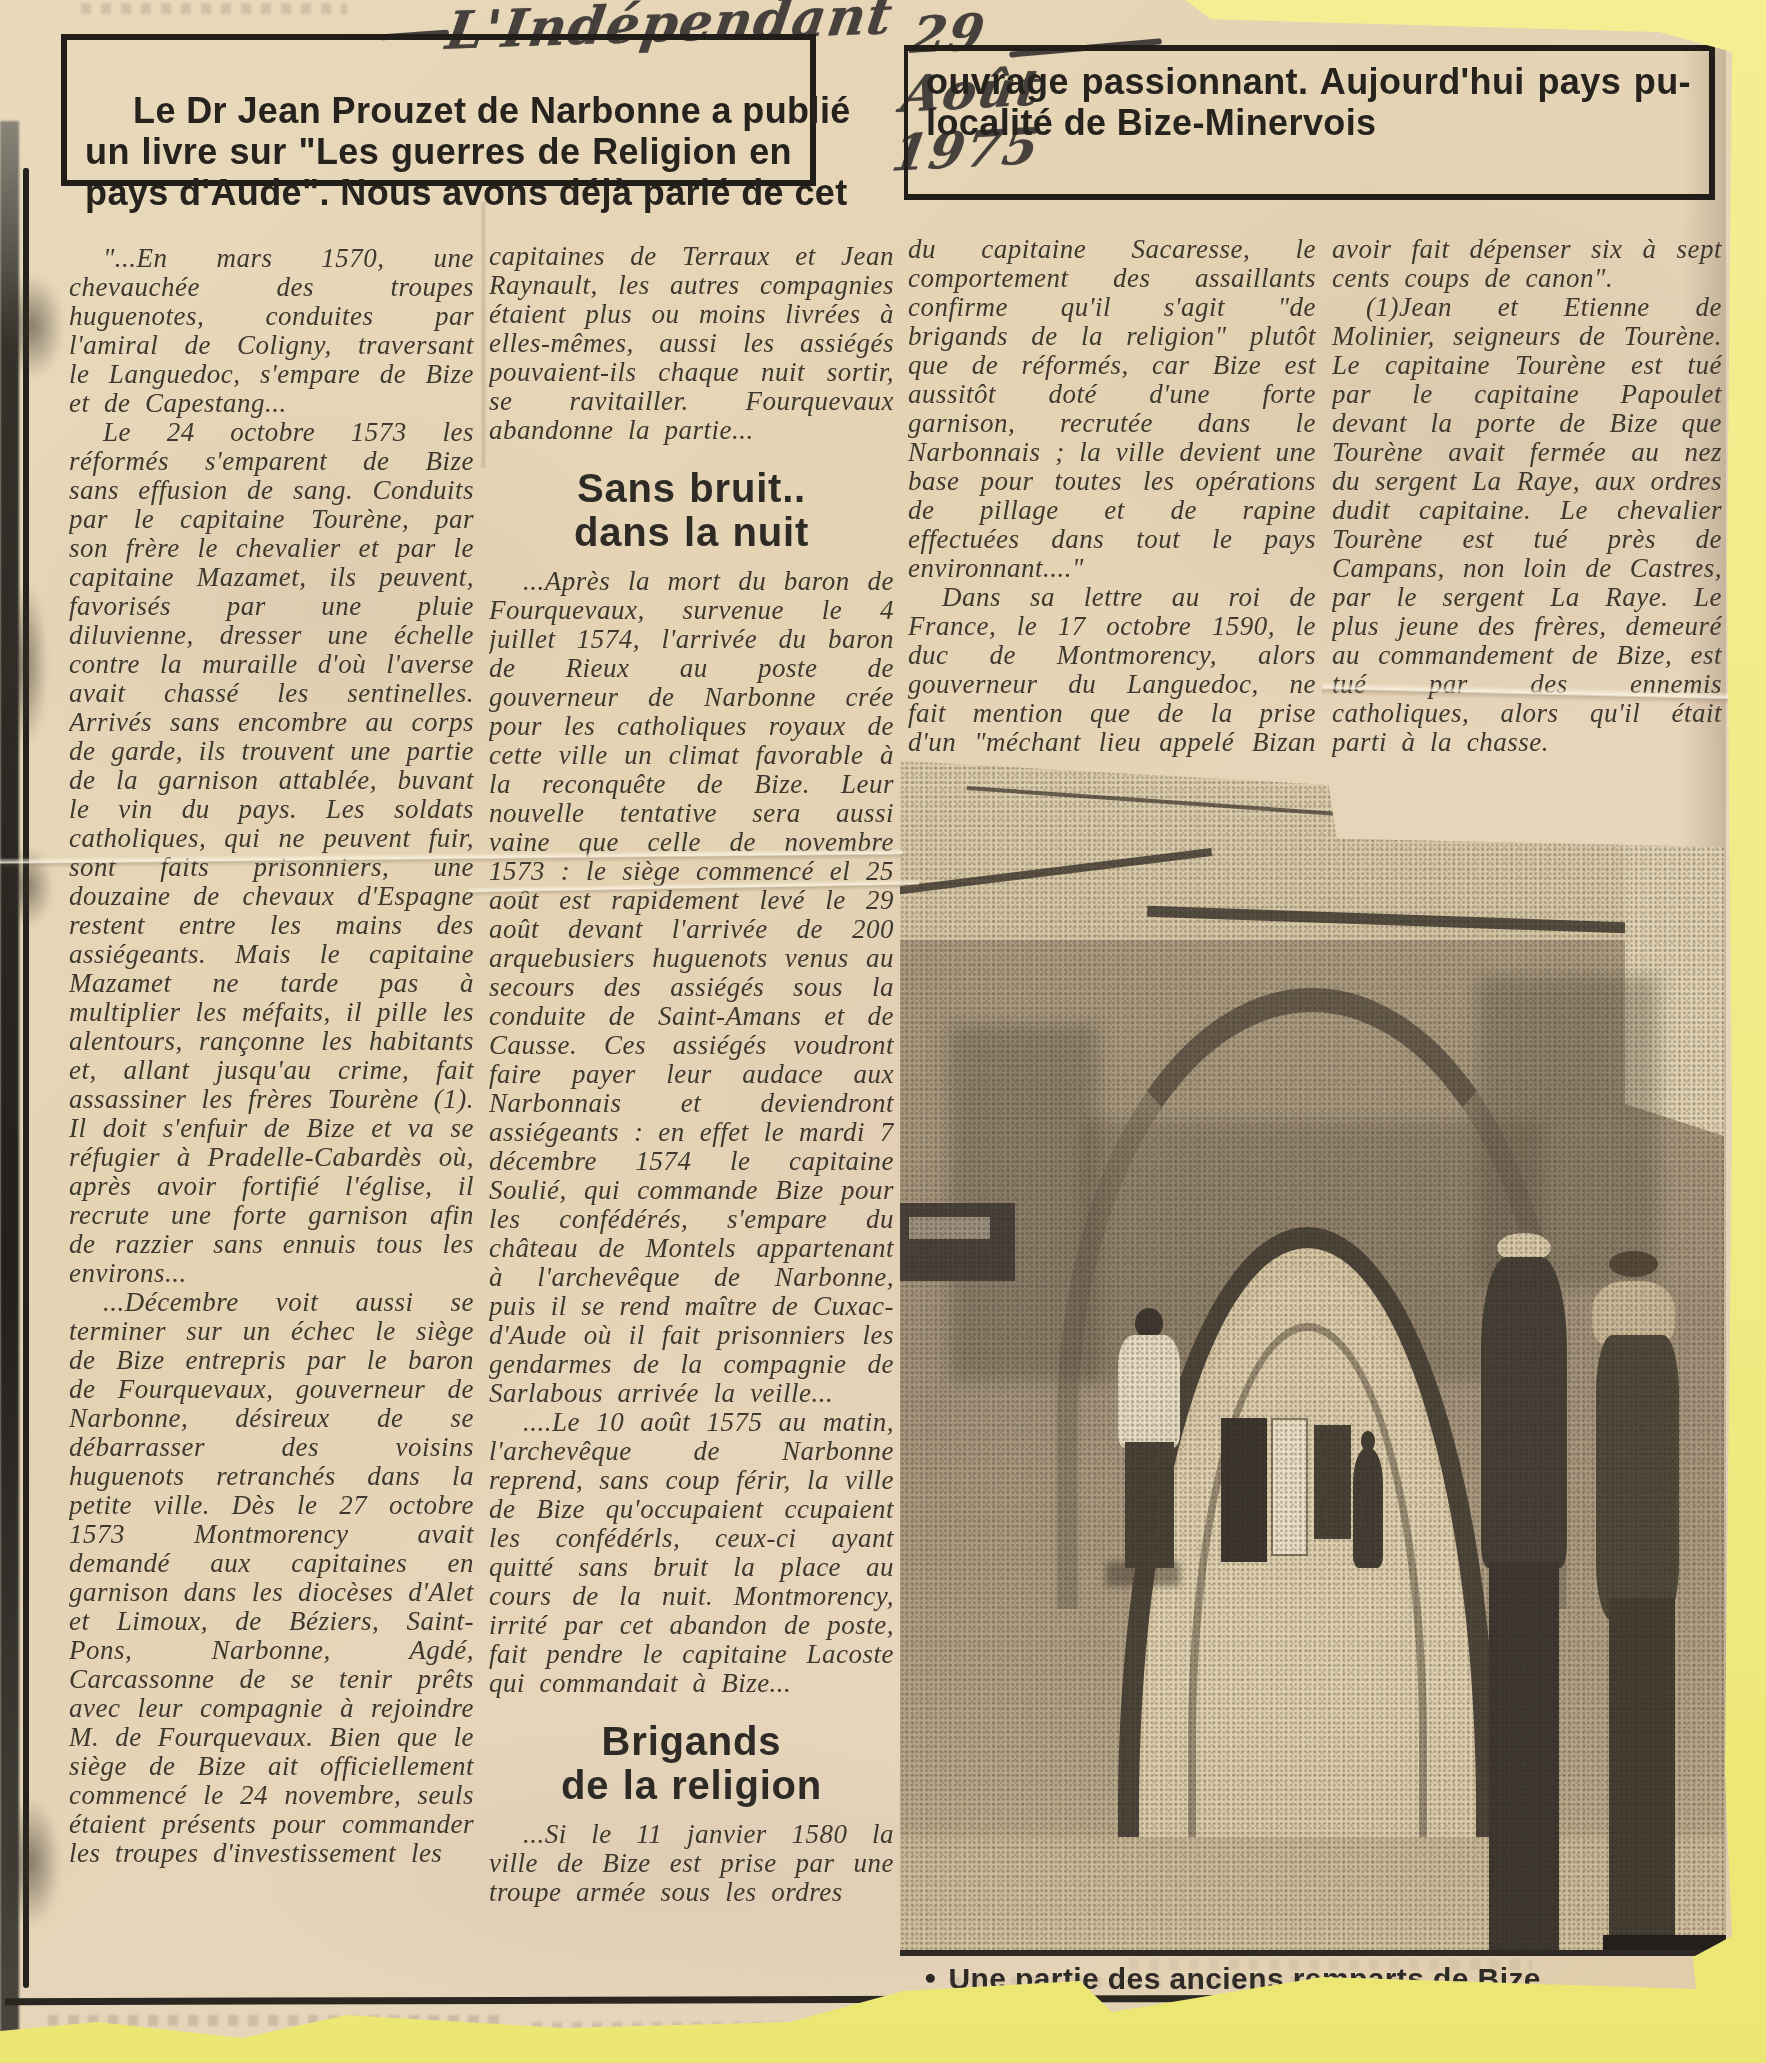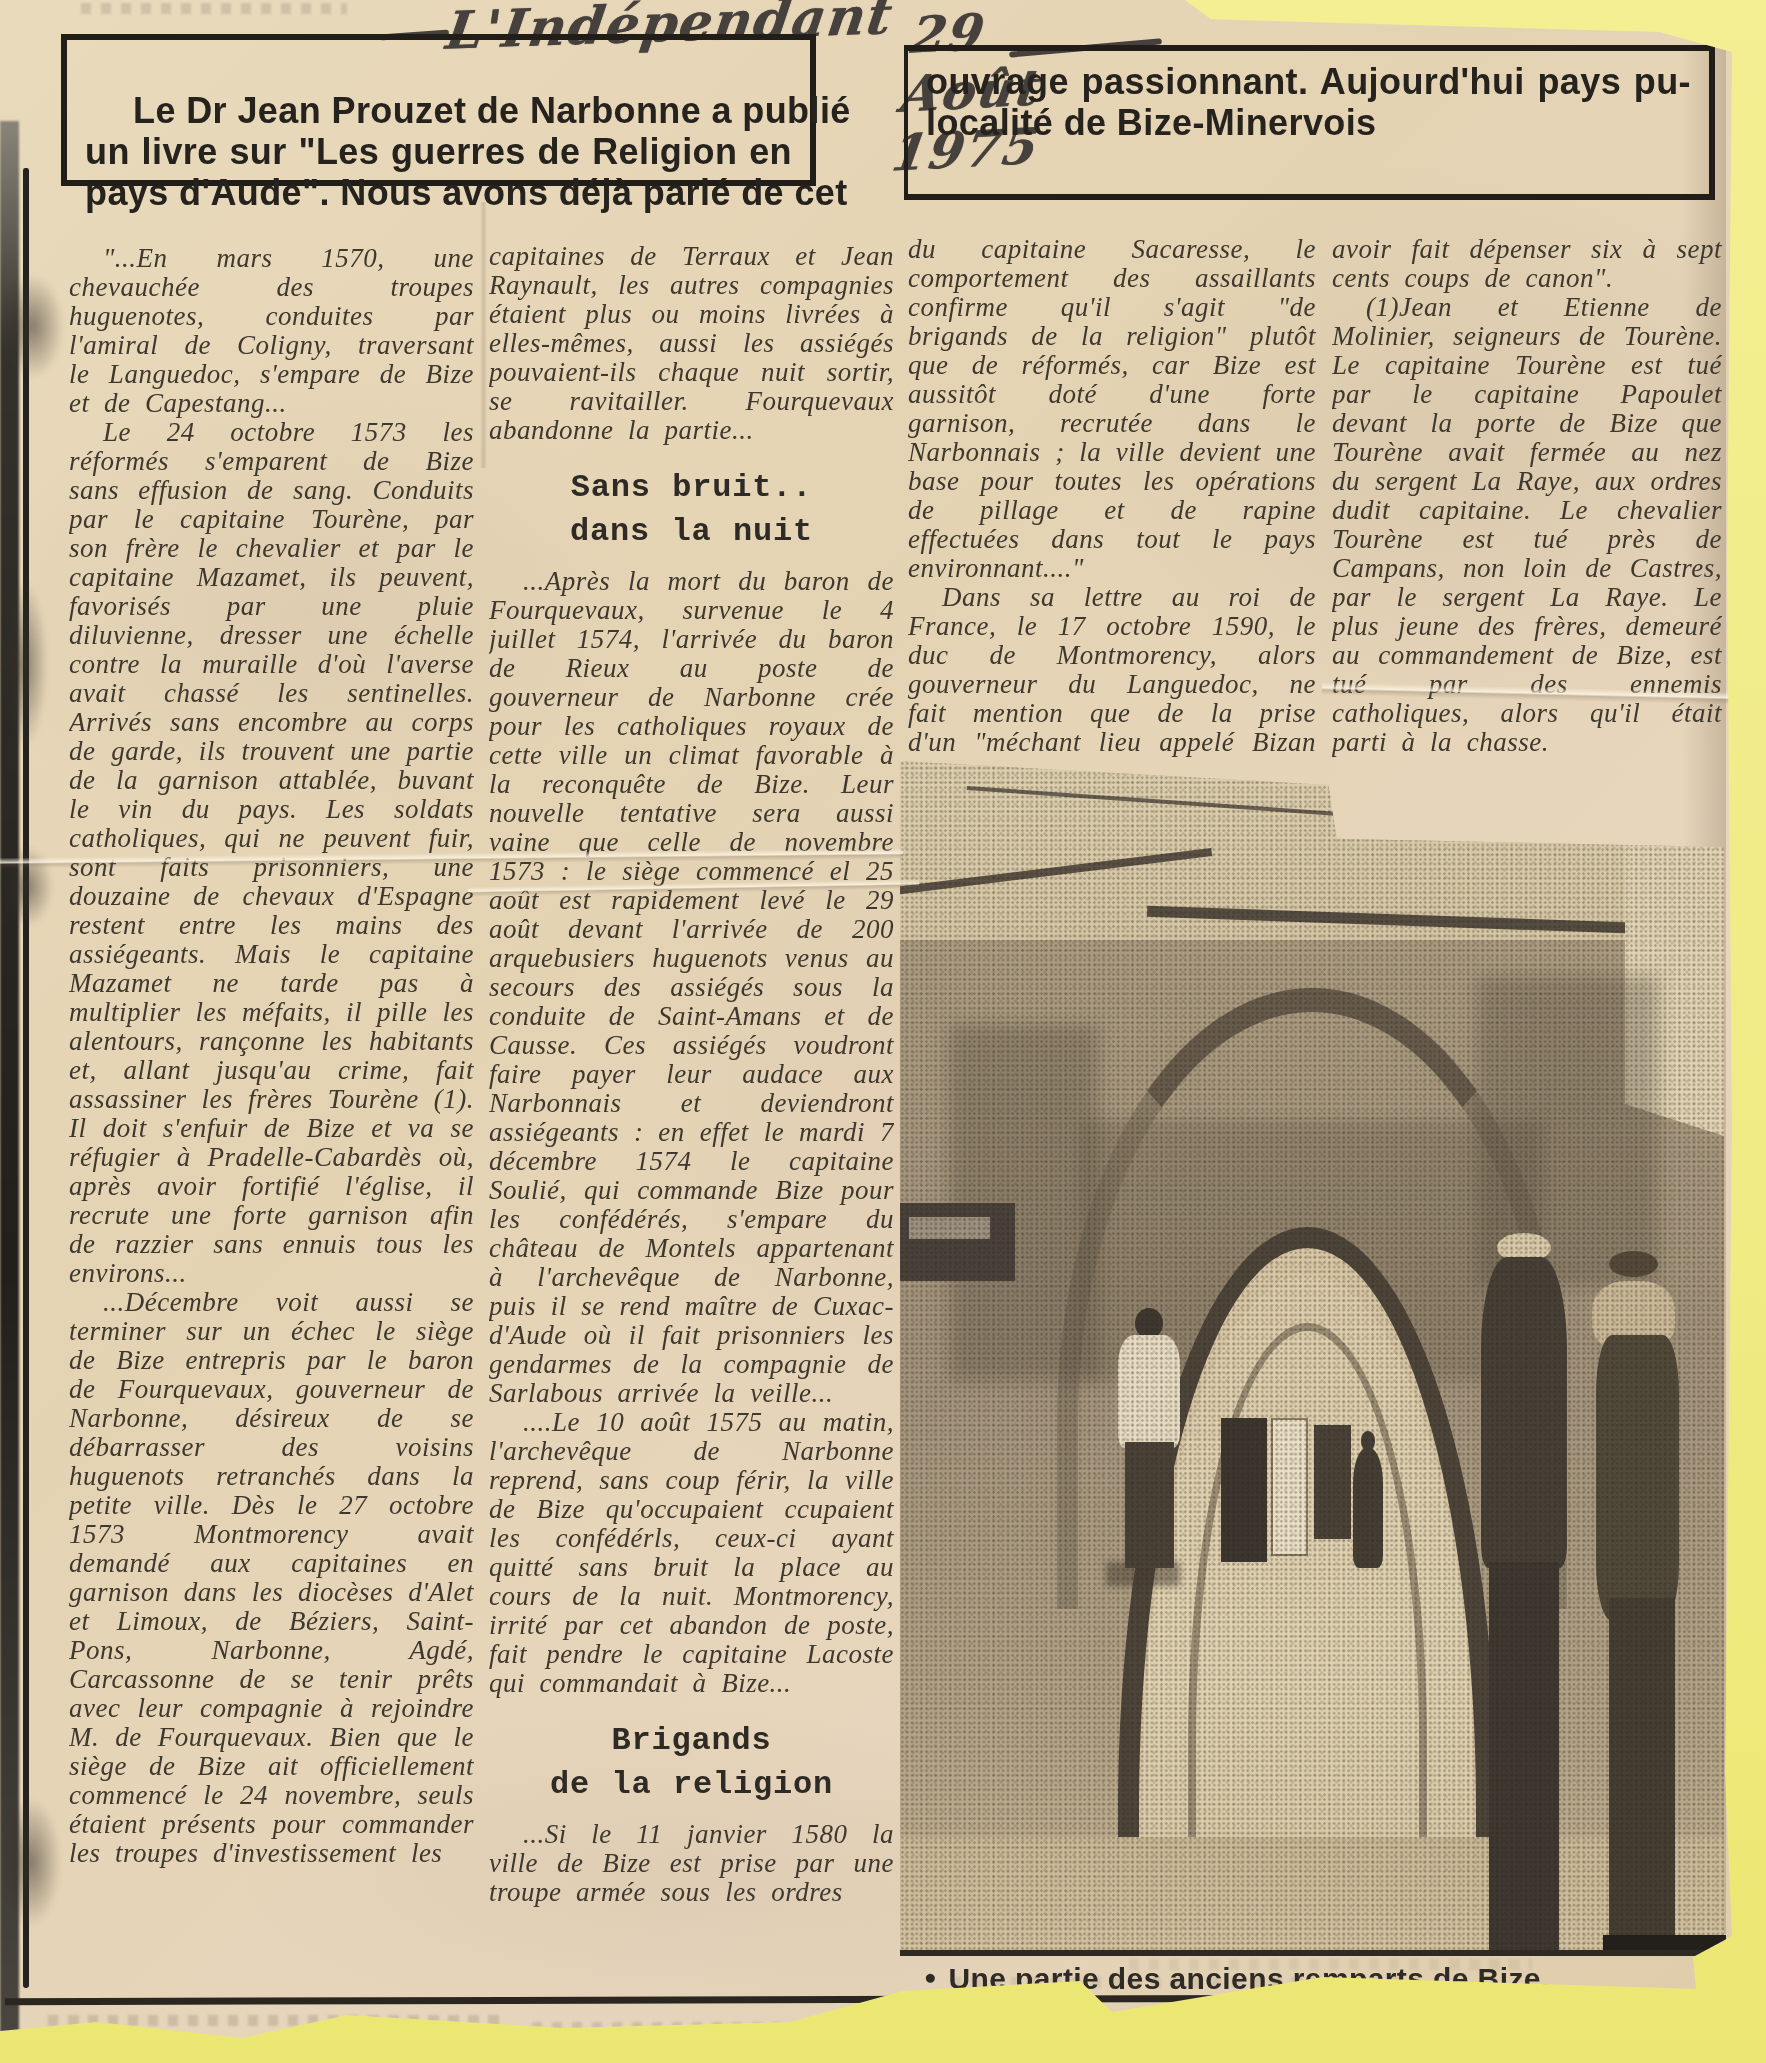--- a/index.html
+++ b/index.html
@@ -62,22 +62,22 @@
   
   .col{position:absolute;font-family:"Liberation Serif",serif;font-style:italic;
     font-size:27px;line-height:29px;color:#3e382e;text-align:justify;
     word-spacing:7.3px;letter-spacing:0.5px;overflow:hidden;}
   .col1{left:69px;top:244px;width:405px;height:1746px;}
   .col2{left:489px;top:242px;width:405px;height:1749px;}
   .col3{left:908px;top:235px;width:408px;height:524px;}
   .col4{left:1332px;top:235px;width:390px;height:616px;}
   .body-p{margin:0;}
   .body-p.ind{text-indent:34px;}
-  .subhead{font-family:Liberation Mono, monospace;font-style:normal;font-weight:bold;
-    font-size:32px;line-height:44px;text-align:center;text-align-last:center;white-space:pre-line;
+  .subhead{font-family:Liberation Sans, sans-serif;font-style:normal;font-weight:bold;
+    font-size:40px;line-height:44px;text-align:center;text-align-last:center;white-space:pre-line;
     margin:21px 0 13px;color:#2e2b26;letter-spacing:0.8px;word-spacing:1.6px;}
 
   
   .photo{position:absolute;left:900px;top:761px;width:824px;height:1195px;
     background:#cdbc9b;overflow:hidden;
     clip-path:polygon(0 0,52% 2%,53% 6.5%,100% 7.2%,100% 100%,0 100%);}
   .photo *{position:absolute;}
   .ph-sky{left:0;top:0;width:100%;height:20%;background:linear-gradient(180deg,#ddcfae,#d2c2a0);}
   .ph-roofline{left:-4%;top:9%;width:42%;height:8px;background:#5a5144;transform:rotate(-7deg);}
   .ph-beam{left:30%;top:13%;width:72%;height:11.3px;background:#564d41;transform:rotate(2deg);}

